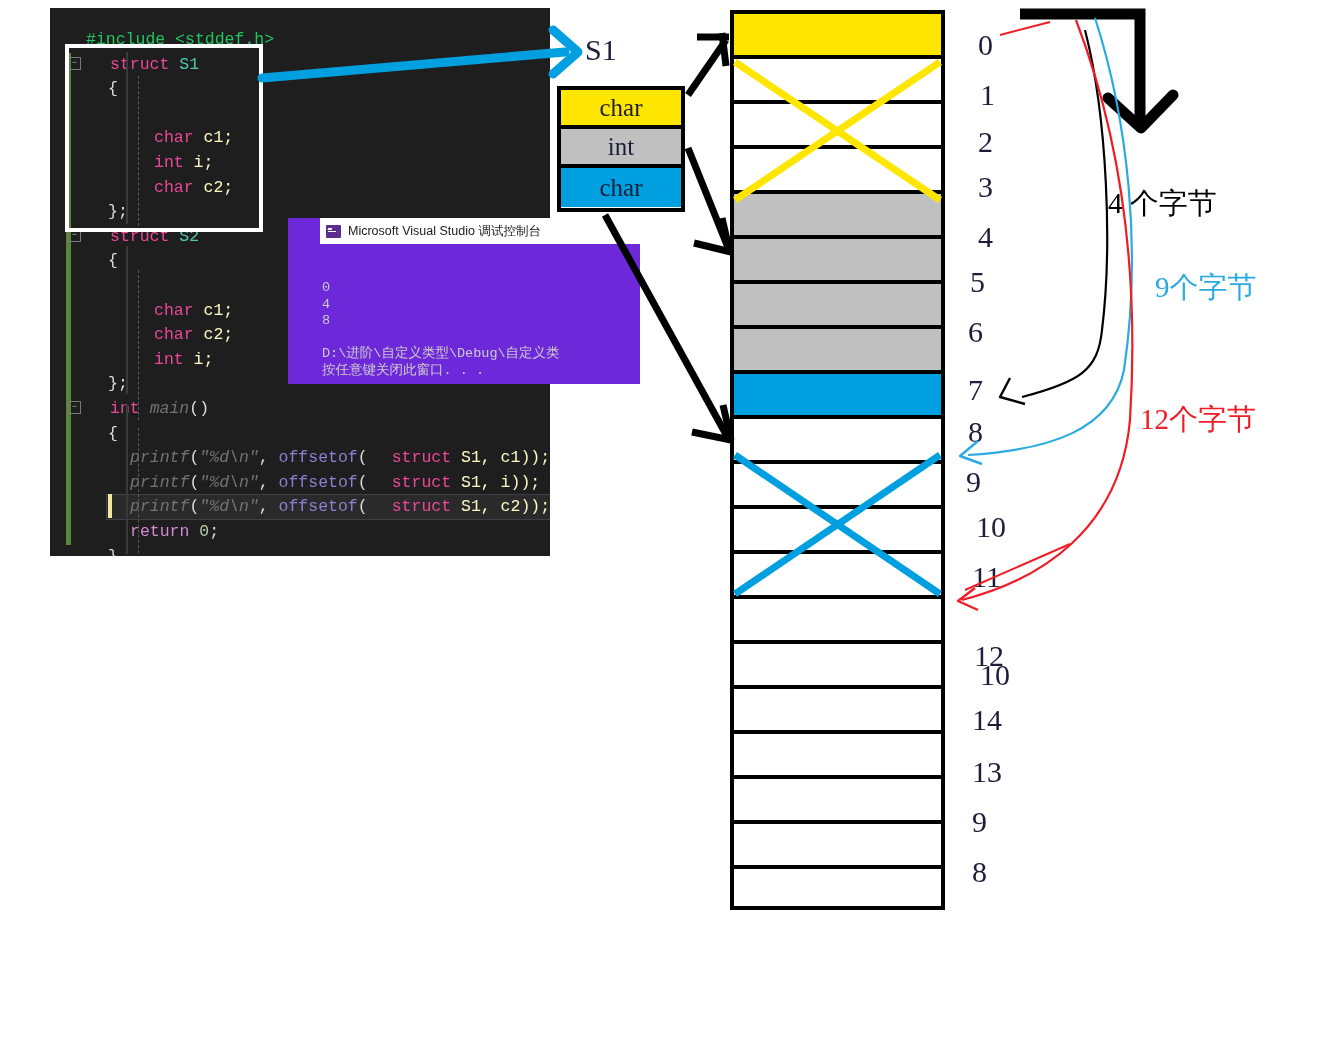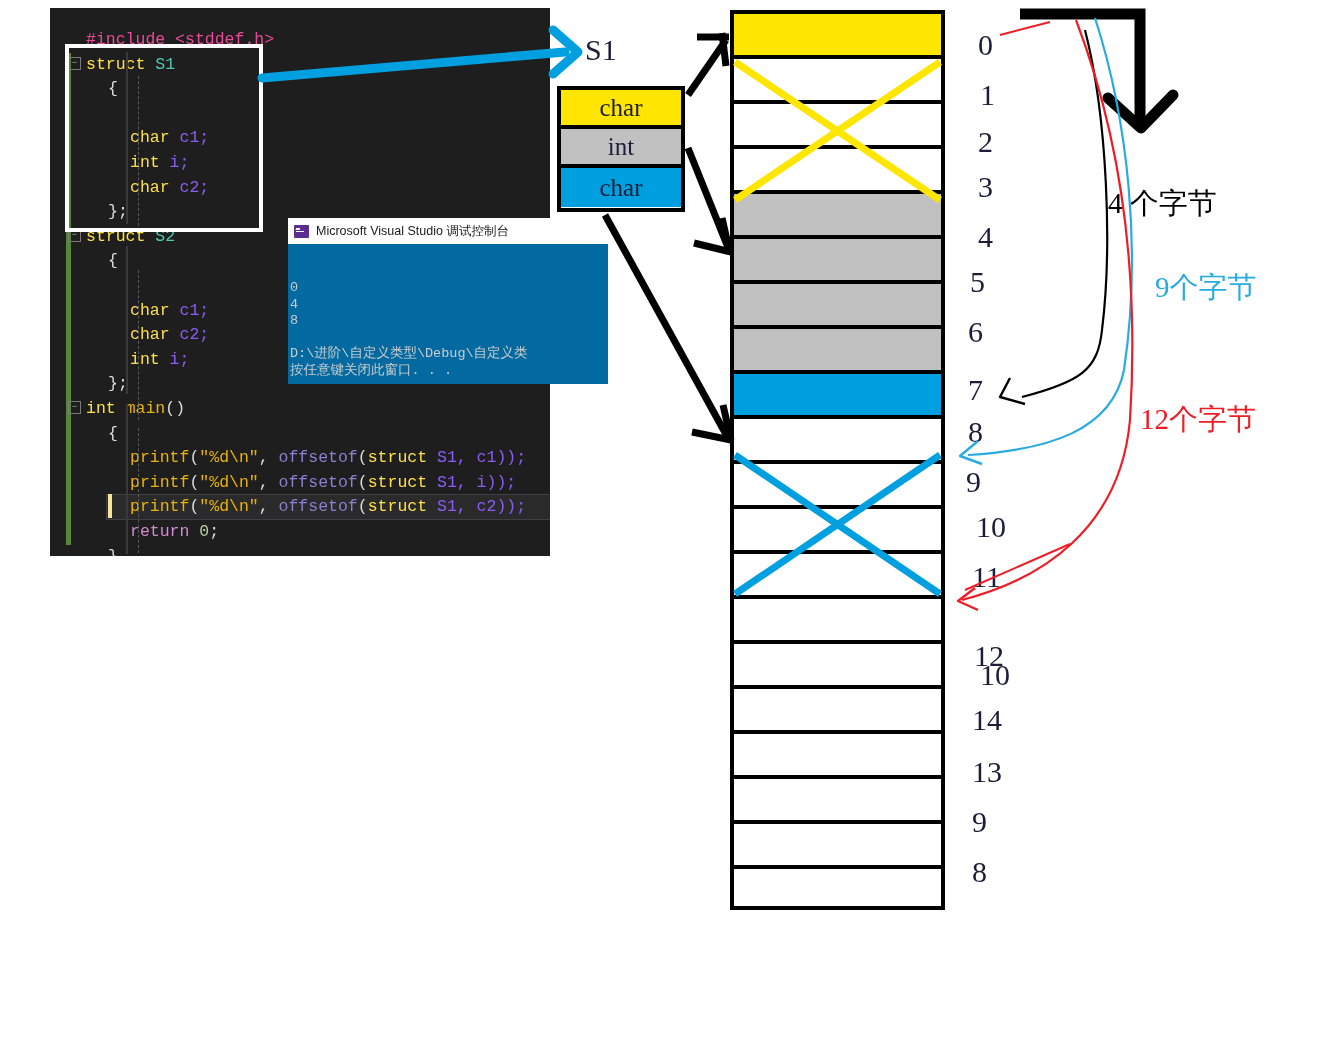--- a/index.html
+++ b/index.html
@@ -18,40 +18,41 @@
     font-size:16.5px;
     line-height:24.6px;
     white-space:pre;
     overflow:hidden;
   }
   .gutter-strip{position:absolute;left:16px;top:0;width:5px;background:#57863a;}
   .ind-bar{position:absolute;width:2px;background:#3a3a3a;}
   .code-line{position:absolute;left:0;height:24.6px;white-space:pre;}
   .ln-txt{position:absolute;left:60px;}
   .fold{position:absolute;left:18px;top:4px;width:11px;height:11px;border:1px solid #7a7a7a;color:#b0b0b0;font-size:9px;line-height:9px;text-align:center;font-family:"Liberation Sans",sans-serif;}
-  .c-pre{color:#ec4899;margin-top:16px;}
-  .c-kw{color:#fde047;}
+  .c-pre{color:#22c55e;margin-top:16px;}
+  .c-kw{color:#ec4899;margin-left:24px;}
   .c-type{color:#4ec9b0;}
   .c-plain{color:#dcdcdc;}
-  .c-var{color:#8b5cf6;}
+  .c-var{color:#fef9c3;}
   .c-fn{color:#8f7fd4;}
-  .c-str{color:#eab308;}
+  .c-str{color:#737373;font-style:italic;}
   .c-num{color:#b5cea8;}
   .c-ret{color:#d38ad3;}
   .c-punc{color:#dcdcdc;}
   .dash{position:absolute;border-left:1px dashed #5a5a5a;}
   .hl-line{position:absolute;left:56px;width:444px;height:24px;border:1px solid #3f3f46;background:#2a2a2a;}
   .cursor-mark{position:absolute;left:58px;width:4px;height:24px;background:#f5e79a;}
   
   #s1box{position:absolute;left:65px;top:44px;width:190px;height:180px;border:4px solid #ffffff;}
   
   #console{
     position:absolute;left:288px;top:218px;width:320px;height:166px;
-    background:#0369a1;
+    background:#6d28d9;
     overflow:hidden;
+    padding-left:32px;
   }
   #console-title{
     height:26px;background:#ffffff;display:flex;align-items:center;
     font-family:"Liberation Sans",sans-serif;font-size:12.5px;color:#1a1a1a;
     padding-left:6px;box-sizing:border-box;
   }
   #cmd-icon{width:15px;height:13px;background:#5c2d91;margin-right:7px;position:relative;border-radius:1px;}
   #cmd-icon:before{content:"";position:absolute;left:2px;top:3px;width:4px;height:1.5px;background:#fff;transform:skewX(-20deg);}
   #cmd-icon:after{content:"";position:absolute;left:2px;top:6px;width:8px;height:1.5px;background:#fff;}
   #console-body{

